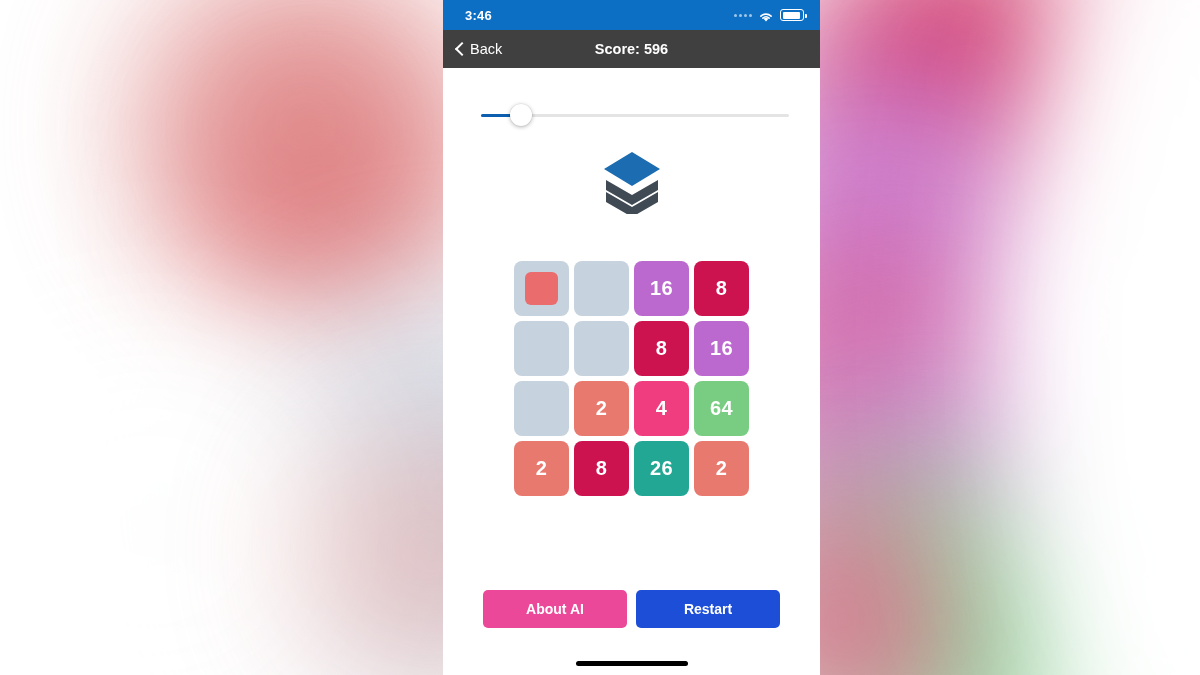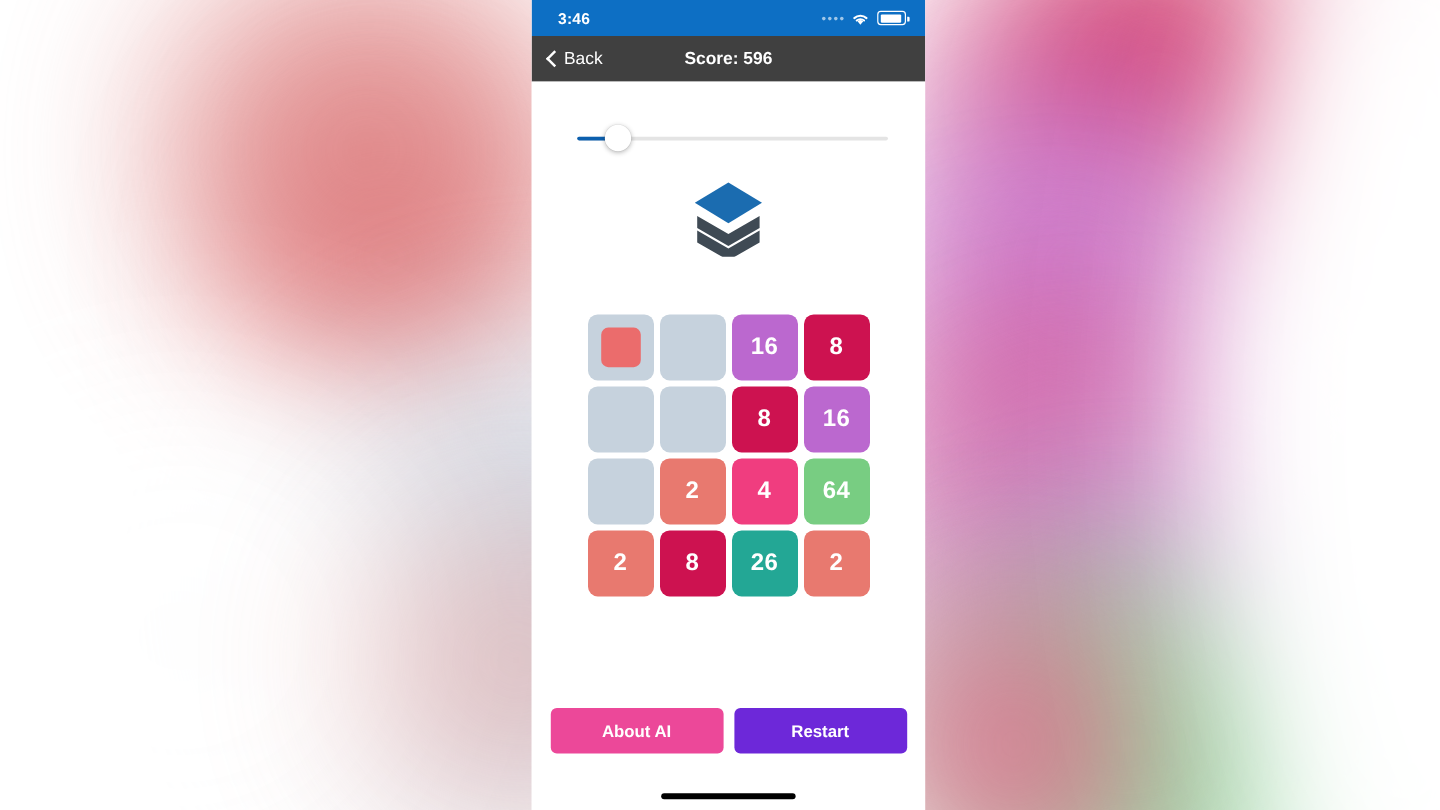--- a/index.html
+++ b/index.html
@@ -26,21 +26,21 @@
   .b-r2 { left: 745px;  top:  60px;  width: 300px; height: 330px; background: #c87fd8; opacity: .9; }
   .b-r3 { left: 735px;  top: 230px;  width: 280px; height: 300px; background: #d34d86; opacity: .75; }
   .b-r4 { left: 760px;  top: 330px;  width: 330px; height: 300px; background: #c68ad8; opacity: .7; }
   .b-r5 { left: 760px;  top: 470px;  width: 360px; height: 300px; background: #7fd18c; opacity: .9; }
   .b-r6 { left: 735px;  top: 500px;  width: 220px; height: 240px; background: #ef5f8e; opacity: .8; }
   .b-r7 { left: 1010px; top: -90px;  width: 320px; height: 880px; background: #ffffff; opacity: .92; }
   .b-r8 { left: 1090px; top: -90px;  width: 260px; height: 880px; background: #ffffff; opacity: 1; }
 
   
   #phone {
-    position: absolute; left: 443px; top: 0; width: 328px; height: 675px;
+    position: absolute; left: 443px; top: 0; width: 377px; height: 675px;
     background: #ffffff; overflow: hidden;
   }
 
   
   .statusbar {
     height: 30px; background: #0d6fc4; color: #fff;
     display: flex; align-items: center; justify-content: space-between;
     padding: 0 16px 0 22px;
   }
   .sb-time { font-size: 13px; font-weight: bold; letter-spacing: .2px; }
@@ -202,18 +202,18 @@
           <div class="tile" style="background: rgb(120, 205, 130);">64</div>
           <div class="tile" style="background: rgb(232, 121, 111);">2</div>
           <div class="tile" style="background: rgb(205, 18, 80);">8</div>
           <div class="tile" style="background: rgb(35, 167, 149);">26</div>
           <div class="tile" style="background: rgb(232, 121, 111);">2</div>
         </div>
     </div>
 
     <div class="btn-row">
       <button class="btn btn-primary" style="background: #ec4899;">About AI</button>
-      <button class="btn btn-secondary" style="background: #6d28d9;">Restart</button>
+      <button class="btn btn-secondary" style="background: #1d4ed8;">Restart</button>
     </div>
 
     <div class="home-indicator"></div>
   </div>
 </div>
 
 </body></html>

